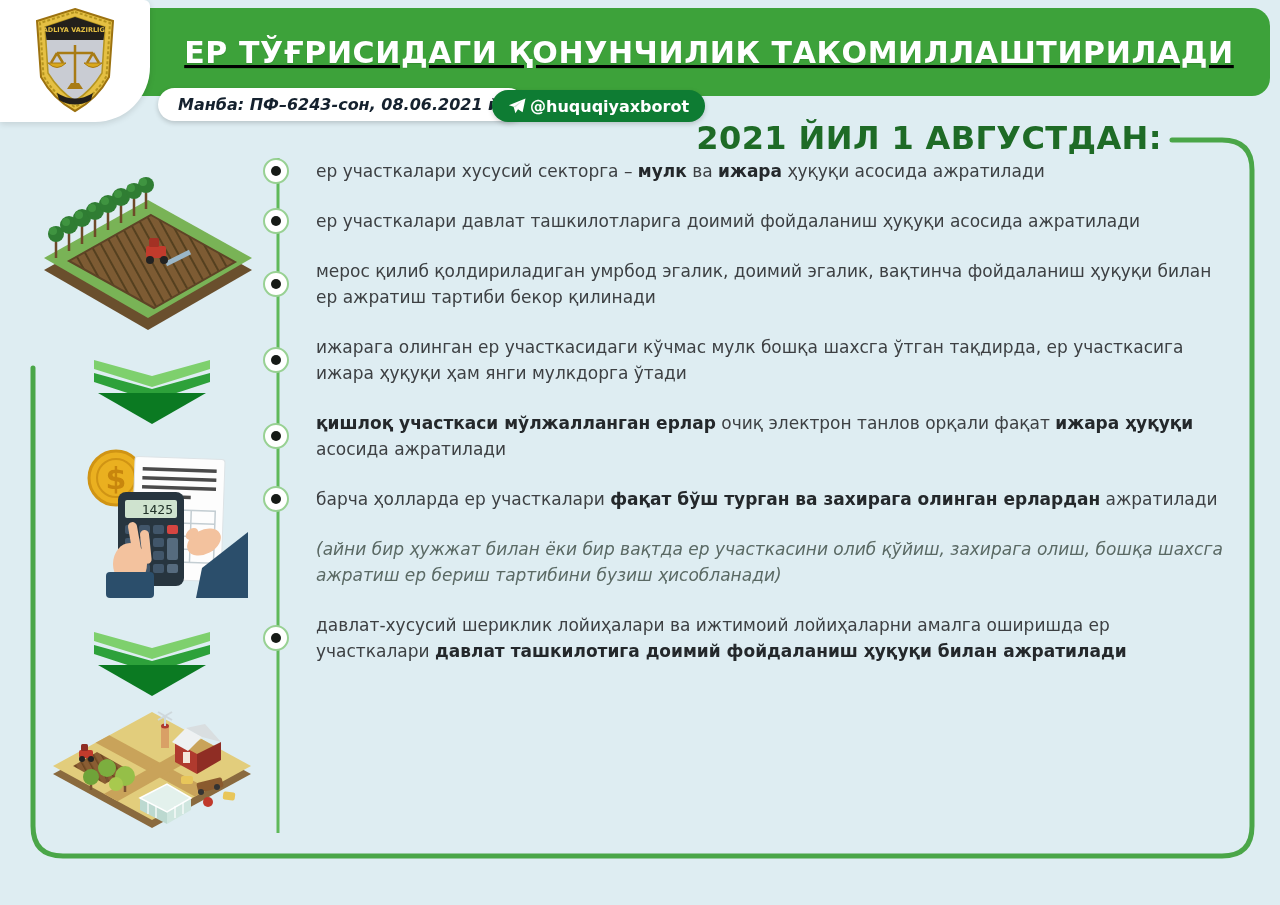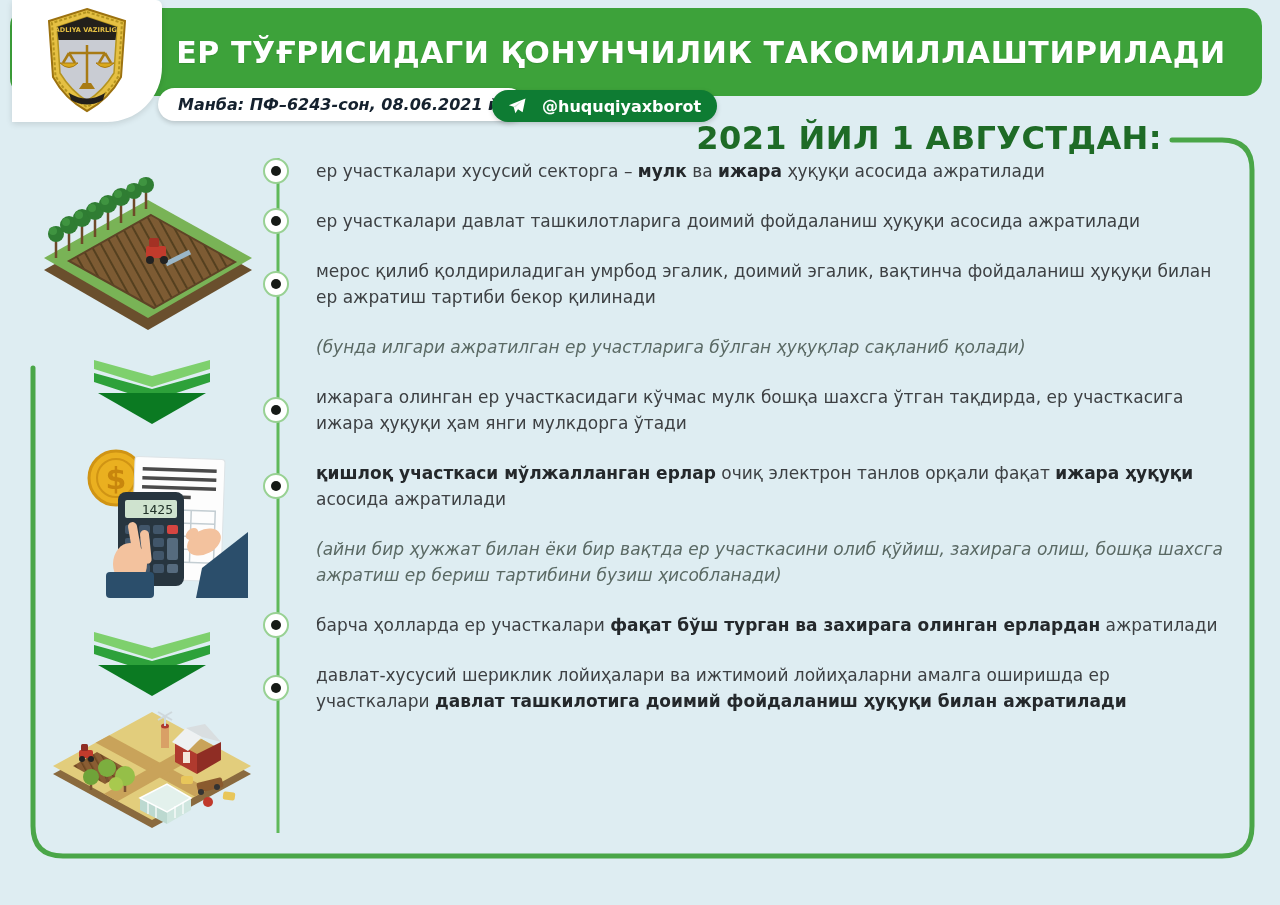--- a/index.html
+++ b/index.html
@@ -14,43 +14,43 @@
     --note-text:#5a6964;
   }
   html,body{margin:0;padding:0;background:#fff;}
   .stage{
     position:relative;width:1280px;height:905px;overflow:hidden;
     background:var(--background);
     font-family:"DejaVu Sans","Liberation Sans",sans-serif;
   }
   
   .header-band{
-    position:absolute;left:10px;top:8px;width:1252px;height:88px;
+    position:absolute;left:18px;top:8px;width:1252px;height:88px;
     background:var(--header-green);border-radius:18px;
-    display:flex;align-items:center;justify-content:center;padding-left:130px;box-sizing:border-box;
+    display:flex;align-items:center;justify-content:center;padding-left:130px;box-sizing:border-box;text-decoration:underline;
   }
   .header-band h1{
     margin:0;color:#fff;font-size:30px;font-weight:bold;letter-spacing:.6px;white-space:nowrap;
     text-shadow:0 1px 1px rgba(0,0,0,.12);
   }
   .logo-card{
-    position:absolute;left:12px;top:0;width:150px;height:122px;background:#fff;
+    position:absolute;left:0;top:0;width:150px;height:122px;background:#fff;
     border-bottom-right-radius:55px;border-top-right-radius:6px;
     box-shadow:0 2px 6px rgba(0,0,0,.12);
     display:flex;align-items:center;justify-content:center;
   }
   .source-pill{
     position:absolute;left:158px;top:88px;height:33px;background:#fff;border-radius:17px;
     display:flex;align-items:center;padding:0 20px;
     font-size:16px;font-weight:bold;font-style:italic;color:#15212e;
     box-shadow:0 2px 5px rgba(0,0,0,.18);white-space:nowrap;
   }
   .tg-pill{
     position:absolute;left:492px;top:90px;height:32px;background:var(--telegram-green);
-    border-radius:16px;display:flex;align-items:center;gap:16px;padding:0 16px;
+    border-radius:16px;display:flex;align-items:center;gap:4px;padding:0 16px;
     color:#fff;font-weight:bold;font-size:16px;box-shadow:0 2px 5px rgba(0,0,0,.18);white-space:nowrap;
   }
   .subtitle{
     position:absolute;top:119px;right:118px;
     font-size:32px;font-weight:bold;color:var(--accent-dark-green);letter-spacing:.4px;white-space:nowrap;
   }
   
   .overlay{position:absolute;left:0;top:0;width:1280px;height:905px;pointer-events:none;}
   .frame-path{fill:none;stroke:var(--frame-green);stroke-width:5;stroke-linecap:round;}
   .tl-line{stroke:var(--timeline-green);stroke-width:3;}
@@ -321,45 +321,42 @@
           <span class="dot"></span>
         </span>
         <p class="item-text"><span>ер участкалари давлат ташкилотларига доимий фойдаланиш ҳуқуқи асосида ажратилади</span></p>
       </div>
       <div class="item point">
         <span class="bullet">
           <span class="dot"></span>
         </span>
         <p class="item-text"><span>мерос қилиб қолдириладиган умрбод эгалик, доимий эгалик, вақтинча фойдаланиш ҳуқуқи билан ер ажратиш тартиби бекор қилинади</span></p>
       </div>
-      <div class="item note">
-        <p class="item-text"><span>(бунда илгари ажратилган ер участларига бўлган ҳуқуқлар сақланиб қолади)</span></p>
-      </div>
       <div class="item point">
         <span class="bullet">
           <span class="dot"></span>
         </span>
         <p class="item-text"><span>ижарага олинган ер участкасидаги кўчмас мулк бошқа шахсга ўтган тақдирда, ер участкасига ижара ҳуқуқи ҳам янги мулкдорга ўтади</span></p>
       </div>
       <div class="item point">
         <span class="bullet">
           <span class="dot"></span>
         </span>
         <p class="item-text"><span class="b">қишлоқ участкаси мўлжалланган ерлар</span><span> очиқ электрон танлов орқали фақат </span><span class="b">ижара ҳуқуқи</span><span> асосида ажратилади</span></p>
+      </div>
+      <div class="item point">
+        <span class="bullet">
+          <span class="dot"></span>
+        </span>
+        <p class="item-text"><span>барча ҳолларда ер участкалари </span><span class="b">фақат бўш турган ва захирага олинган ерлардан</span><span> ажратилади</span></p>
       </div>
       <div class="item note">
         <p class="item-text"><span>(айни бир ҳужжат билан ёки бир вақтда ер участкасини олиб қўйиш, захирага олиш, бошқа шахсга ажратиш ер бериш тартибини бузиш ҳисобланади)</span></p>
       </div>
       <div class="item point">
         <span class="bullet">
           <span class="dot"></span>
         </span>
-        <p class="item-text"><span>барча ҳолларда ер участкалари </span><span class="b">фақат бўш турган ва захирага олинган ерлардан</span><span> ажратилади</span></p>
-      </div>
-      <div class="item point">
-        <span class="bullet">
-          <span class="dot"></span>
-        </span>
         <p class="item-text"><span>давлат-хусусий шериклик лойиҳалари ва ижтимоий лойиҳаларни амалга оширишда ер участкалари </span><span class="b">давлат ташкилотига доимий фойдаланиш ҳуқуқи билан ажратилади</span></p>
       </div>
     </div>
 
 </div>
 
 </body></html>

